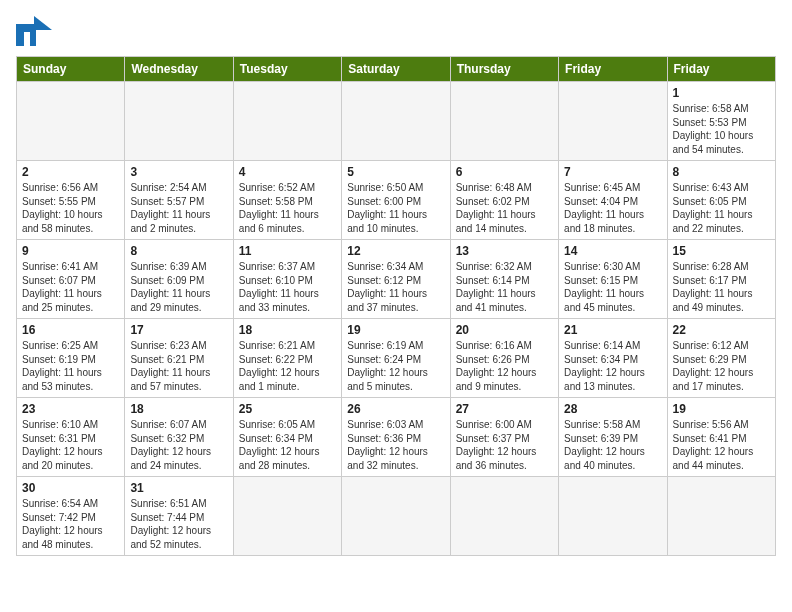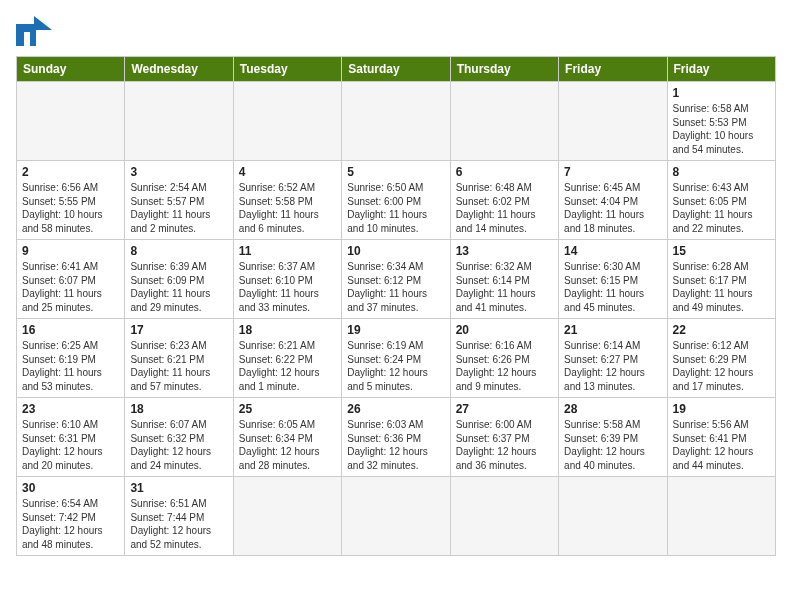--- a/index.html
+++ b/index.html
@@ -203,21 +203,21 @@
 and 29 minutes.</div>
         </td>
         <td>
           <div class="day-number">11</div>
           <div class="day-info">Sunrise: 6:37 AM
 Sunset: 6:10 PM
 Daylight: 11 hours
 and 33 minutes.</div>
         </td>
         <td>
-          <div class="day-number">10</div>
+          <div class="day-number">12</div>
           <div class="day-info">Sunrise: 6:34 AM
 Sunset: 6:12 PM
 Daylight: 11 hours
 and 37 minutes.</div>
         </td>
         <td>
           <div class="day-number">13</div>
           <div class="day-info">Sunrise: 6:32 AM
 Sunset: 6:14 PM
 Daylight: 11 hours
@@ -270,21 +270,21 @@
         <td>
           <div class="day-number">20</div>
           <div class="day-info">Sunrise: 6:16 AM
 Sunset: 6:26 PM
 Daylight: 12 hours
 and 9 minutes.</div>
         </td>
         <td>
           <div class="day-number">21</div>
           <div class="day-info">Sunrise: 6:14 AM
-Sunset: 6:27 PM
+Sunset: 6:34 PM
 Daylight: 12 hours
 and 13 minutes.</div>
         </td>
         <td>
           <div class="day-number">22</div>
           <div class="day-info">Sunrise: 6:12 AM
 Sunset: 6:29 PM
 Daylight: 12 hours
 and 17 minutes.</div>
         </td>

